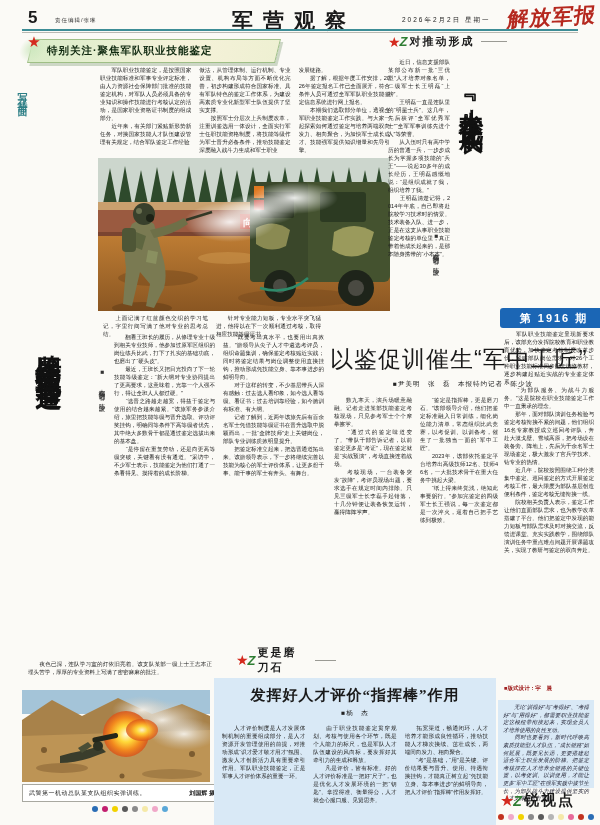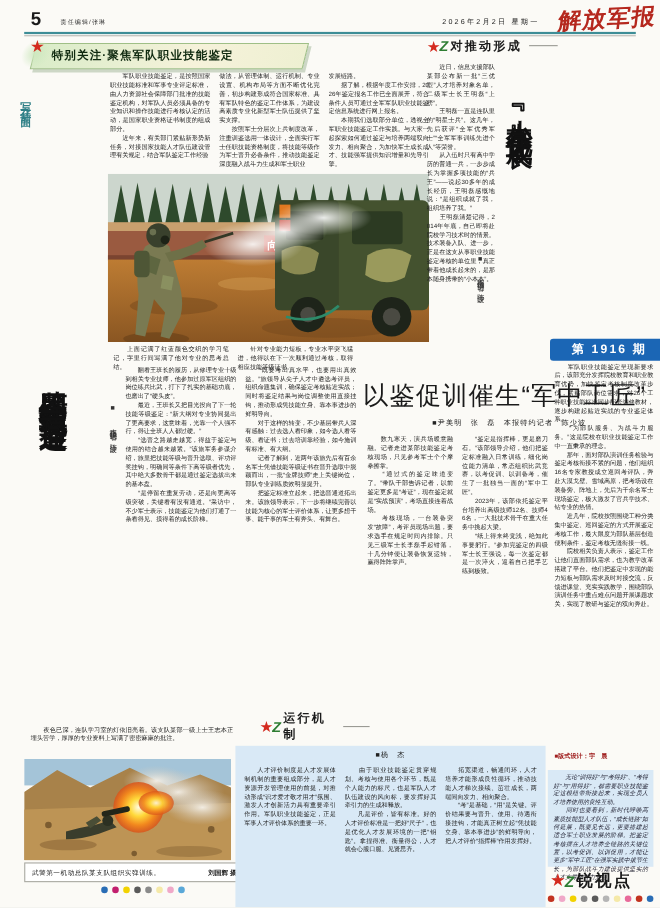--- a/index.html
+++ b/index.html
@@ -48,20 +48,21 @@
   .dots{display:flex;gap:4px;align-items:center;}
   .dots i{width:6px;height:6px;border-radius:50%;display:block;}
 </style>
 </head>
 <body>
 
 <div id="page">
 
   <div class="abs pagenum" style="left:28px;top:8px;">5</div>
   <div class="abs editor" style="left:55px;top:17px;">责任编辑/张琳</div>
+  <div class="abs section-title" style="left:232px;top:7px;">军营观察</div>
   <div class="abs date" style="left:402px;top:16px;">2026年2月2日 星期一</div>
   <div class="abs masthead" style="left:508px;top:3px;">解放军报</div>
   <div class="abs rule-teal" style="left:22px;top:29px;width:556px;"></div>
   <div class="abs rule-thin" style="left:22px;top:32px;width:556px;"></div>
 
   <div class="abs" style="left:30px;top:39px;width:248px;">
     <div class="banner">
       <span class="banner-swirl"></span>
       <span class="banner-star">★</span>
       <span class="banner-label">特别关注·聚焦军队职业技能鉴定</span>
@@ -207,21 +208,21 @@
   <div class="abs coltext" style="left:504px;top:330px;width:90px;height:352px;">　　军队职业技能鉴定呈现新要求后，该部充分发挥院校教育和职业教育优势，加快鉴定考核制度改革步伐，紧贴部队岗位需求，对26个工种职业技能标准同步配套编修教材，逐步构建起贴近实战的专业鉴定体系。
 　　“为部队服务、为战斗力服务。”这是院校在职业技能鉴定工作中一直秉承的理念。
 　　那年，面对部队演训任务检验与鉴定考核衔接不紧的问题，他们组织16名专家教授成立巡回考评队，奔赴大漠戈壁、雪域高原，把考场设在装备旁、阵地上，先后为千余名军士现场鉴定，极大激发了官兵学技术、钻专业的热情。
 　　近几年，院校按照围绕工种分类集中鉴定、巡回鉴定的方式开展鉴定考核工作，最大限度为部队基层创造便利条件，鉴定考核无缝衔接一线。
 　　院校相关负责人表示，鉴定工作让他们直面部队需求，也为教学改革搭建了平台。他们把鉴定中发现的能力短板与部队需求及时对接交流，反馈进课堂、充实实践教学，围绕部队演训任务中重点难点问题开展课题攻关，实现了教研与鉴定的双向奔赴。</div>
   <div class="abs coltext credit-line" style="left:504px;top:684px;width:90px;">■版式设计：宇　晨</div>
 
   <div class="abs szbadge" style="left:236px;top:645px;width:100px;">
     <span class="star">★</span>
     <span class="zee">Z</span>
-    <span class="lbl">运行机制</span>
+    <span class="lbl">更是磨刀石</span>
     <span class="tail"></span>
   </div>
 
   <div class="abs" style="left:22px;top:690px;width:188px;height:92px;">
     <svg width="188" height="92" viewBox="0 0 188 92">
       <defs>
         <radialGradient id="fire" cx="0.5" cy="0.5" r="0.5">
           <stop offset="0" stop-color="#fffbe0"></stop>
             <stop offset="0.35" stop-color="#ffd93a"></stop>
           <stop offset="0.7" stop-color="#f2891e"></stop>
@@ -265,20 +266,21 @@
       <i style="background:#c21f6e"></i>
       <i style="background:#f2d200"></i>
       <i style="background:#5a5a5a"></i>
     <i style="background:#8a8a8a"></i>
       <i style="background:#f5e9a8"></i>
       <i style="background:#f0a8c8"></i>
       <i style="background:#5aa8d8"></i>
   </div>
 
   <div class="abs panel-blue" style="left:214px;top:678px;width:282px;height:147px;">
+    <div class="headline-sub" style="margin-top:8px;">发挥好人才评价“指挥棒”作用</div>
     <div class="byline" style="text-align:center;margin-top:4px;">■杨　杰</div>
     <div class="cols" style="margin:6px 8px 0 8px;height:96px;">
       <div class="coltext">　　人才评价制度是人才发展体制机制的重要组成部分，是人才资源开发管理使用的前提，对推动形成“识才爱才敬才用才”氛围、激发人才创新活力具有重要牵引作用。军队职业技能鉴定，正是军事人才评价体系的重要一环。</div>
       <div class="coltext">　　由于职业技能鉴定贯穿规划、考核与使用各个环节，既是个人能力的标尺，也是军队人才队伍建设的风向标，要发挥好其牵引力的生成和释放。
 　　凡是评价，皆有标准。好的人才评价标准是一把好“尺子”，也是优化人才发展环境的一把“钥匙”。拿捏得准、衡量得公，人才就会心服口服、见贤思齐。</div>
       <div class="coltext">　　拓宽渠道，畅通闭环，人才培养才能形成良性循环，推动技能人才梯次接续、茁壮成长，两端同向发力、相向聚合。
 　　“考”是基础，“用”是关键。评价结果要与晋升、使用、待遇衔接挂钩，才能真正树立起“凭技能立身、靠本事进步”的鲜明导向，把人才评价“指挥棒”作用发挥好。</div>
     </div>
   </div>
 

